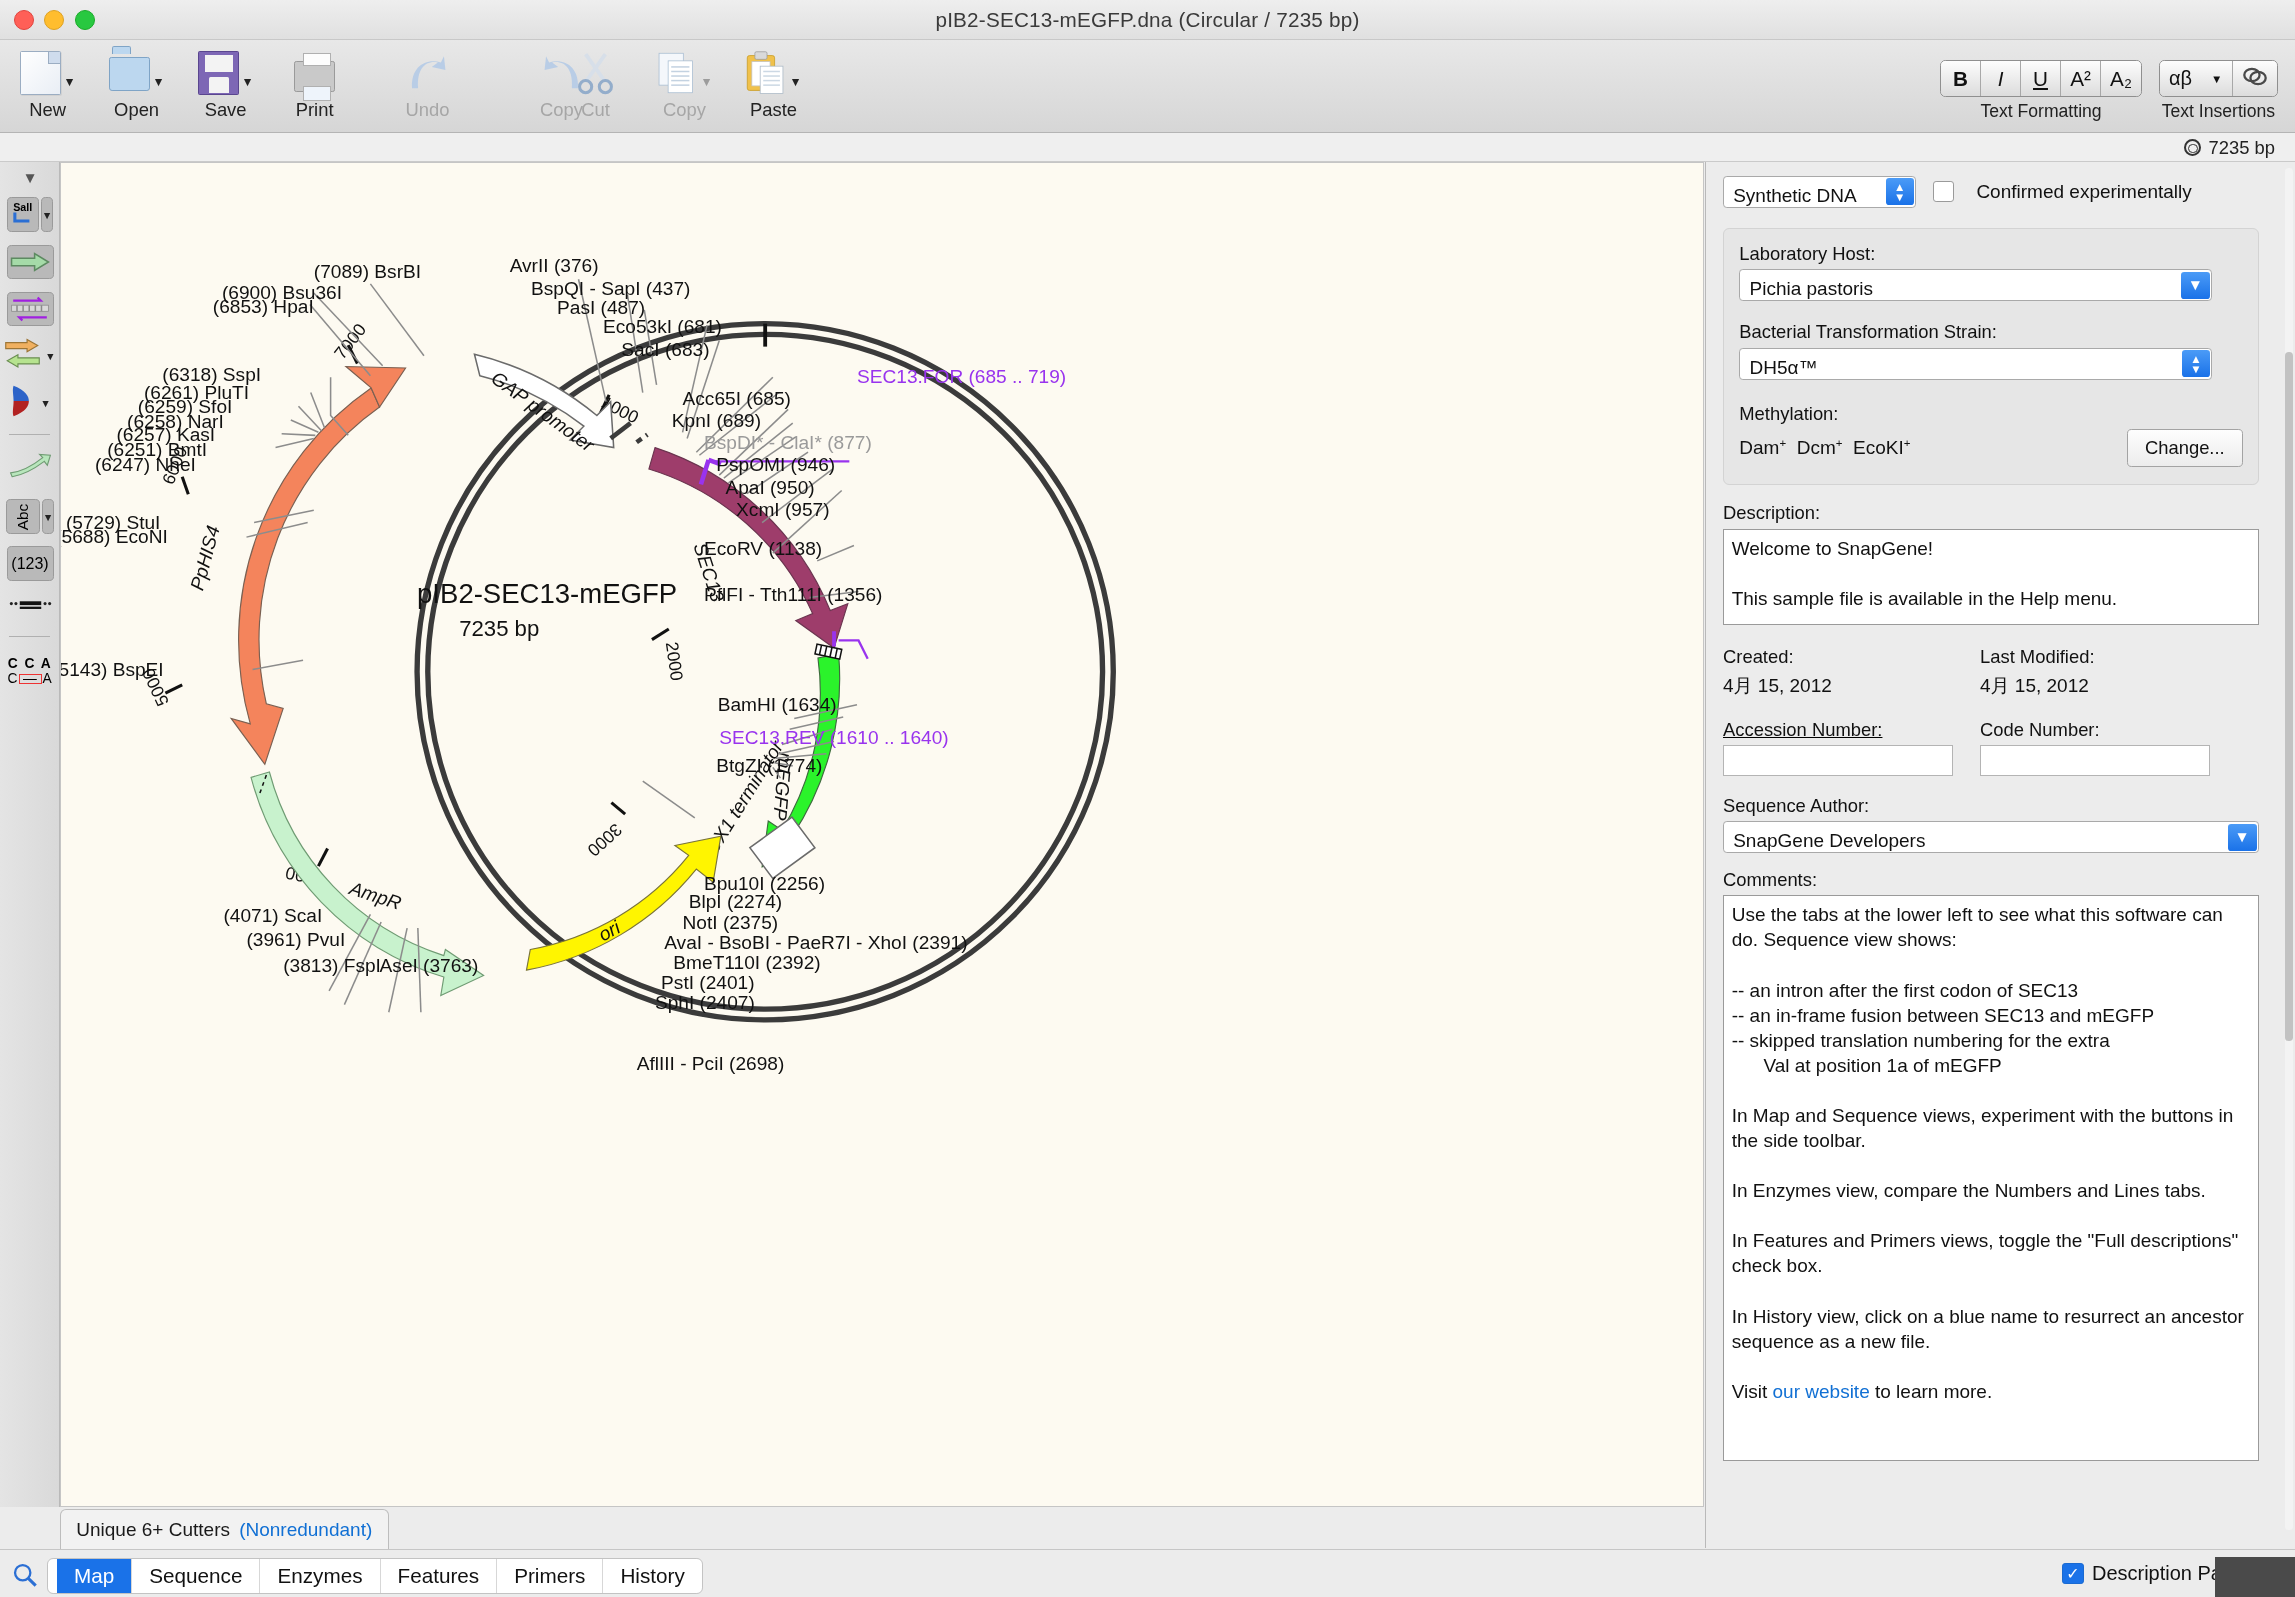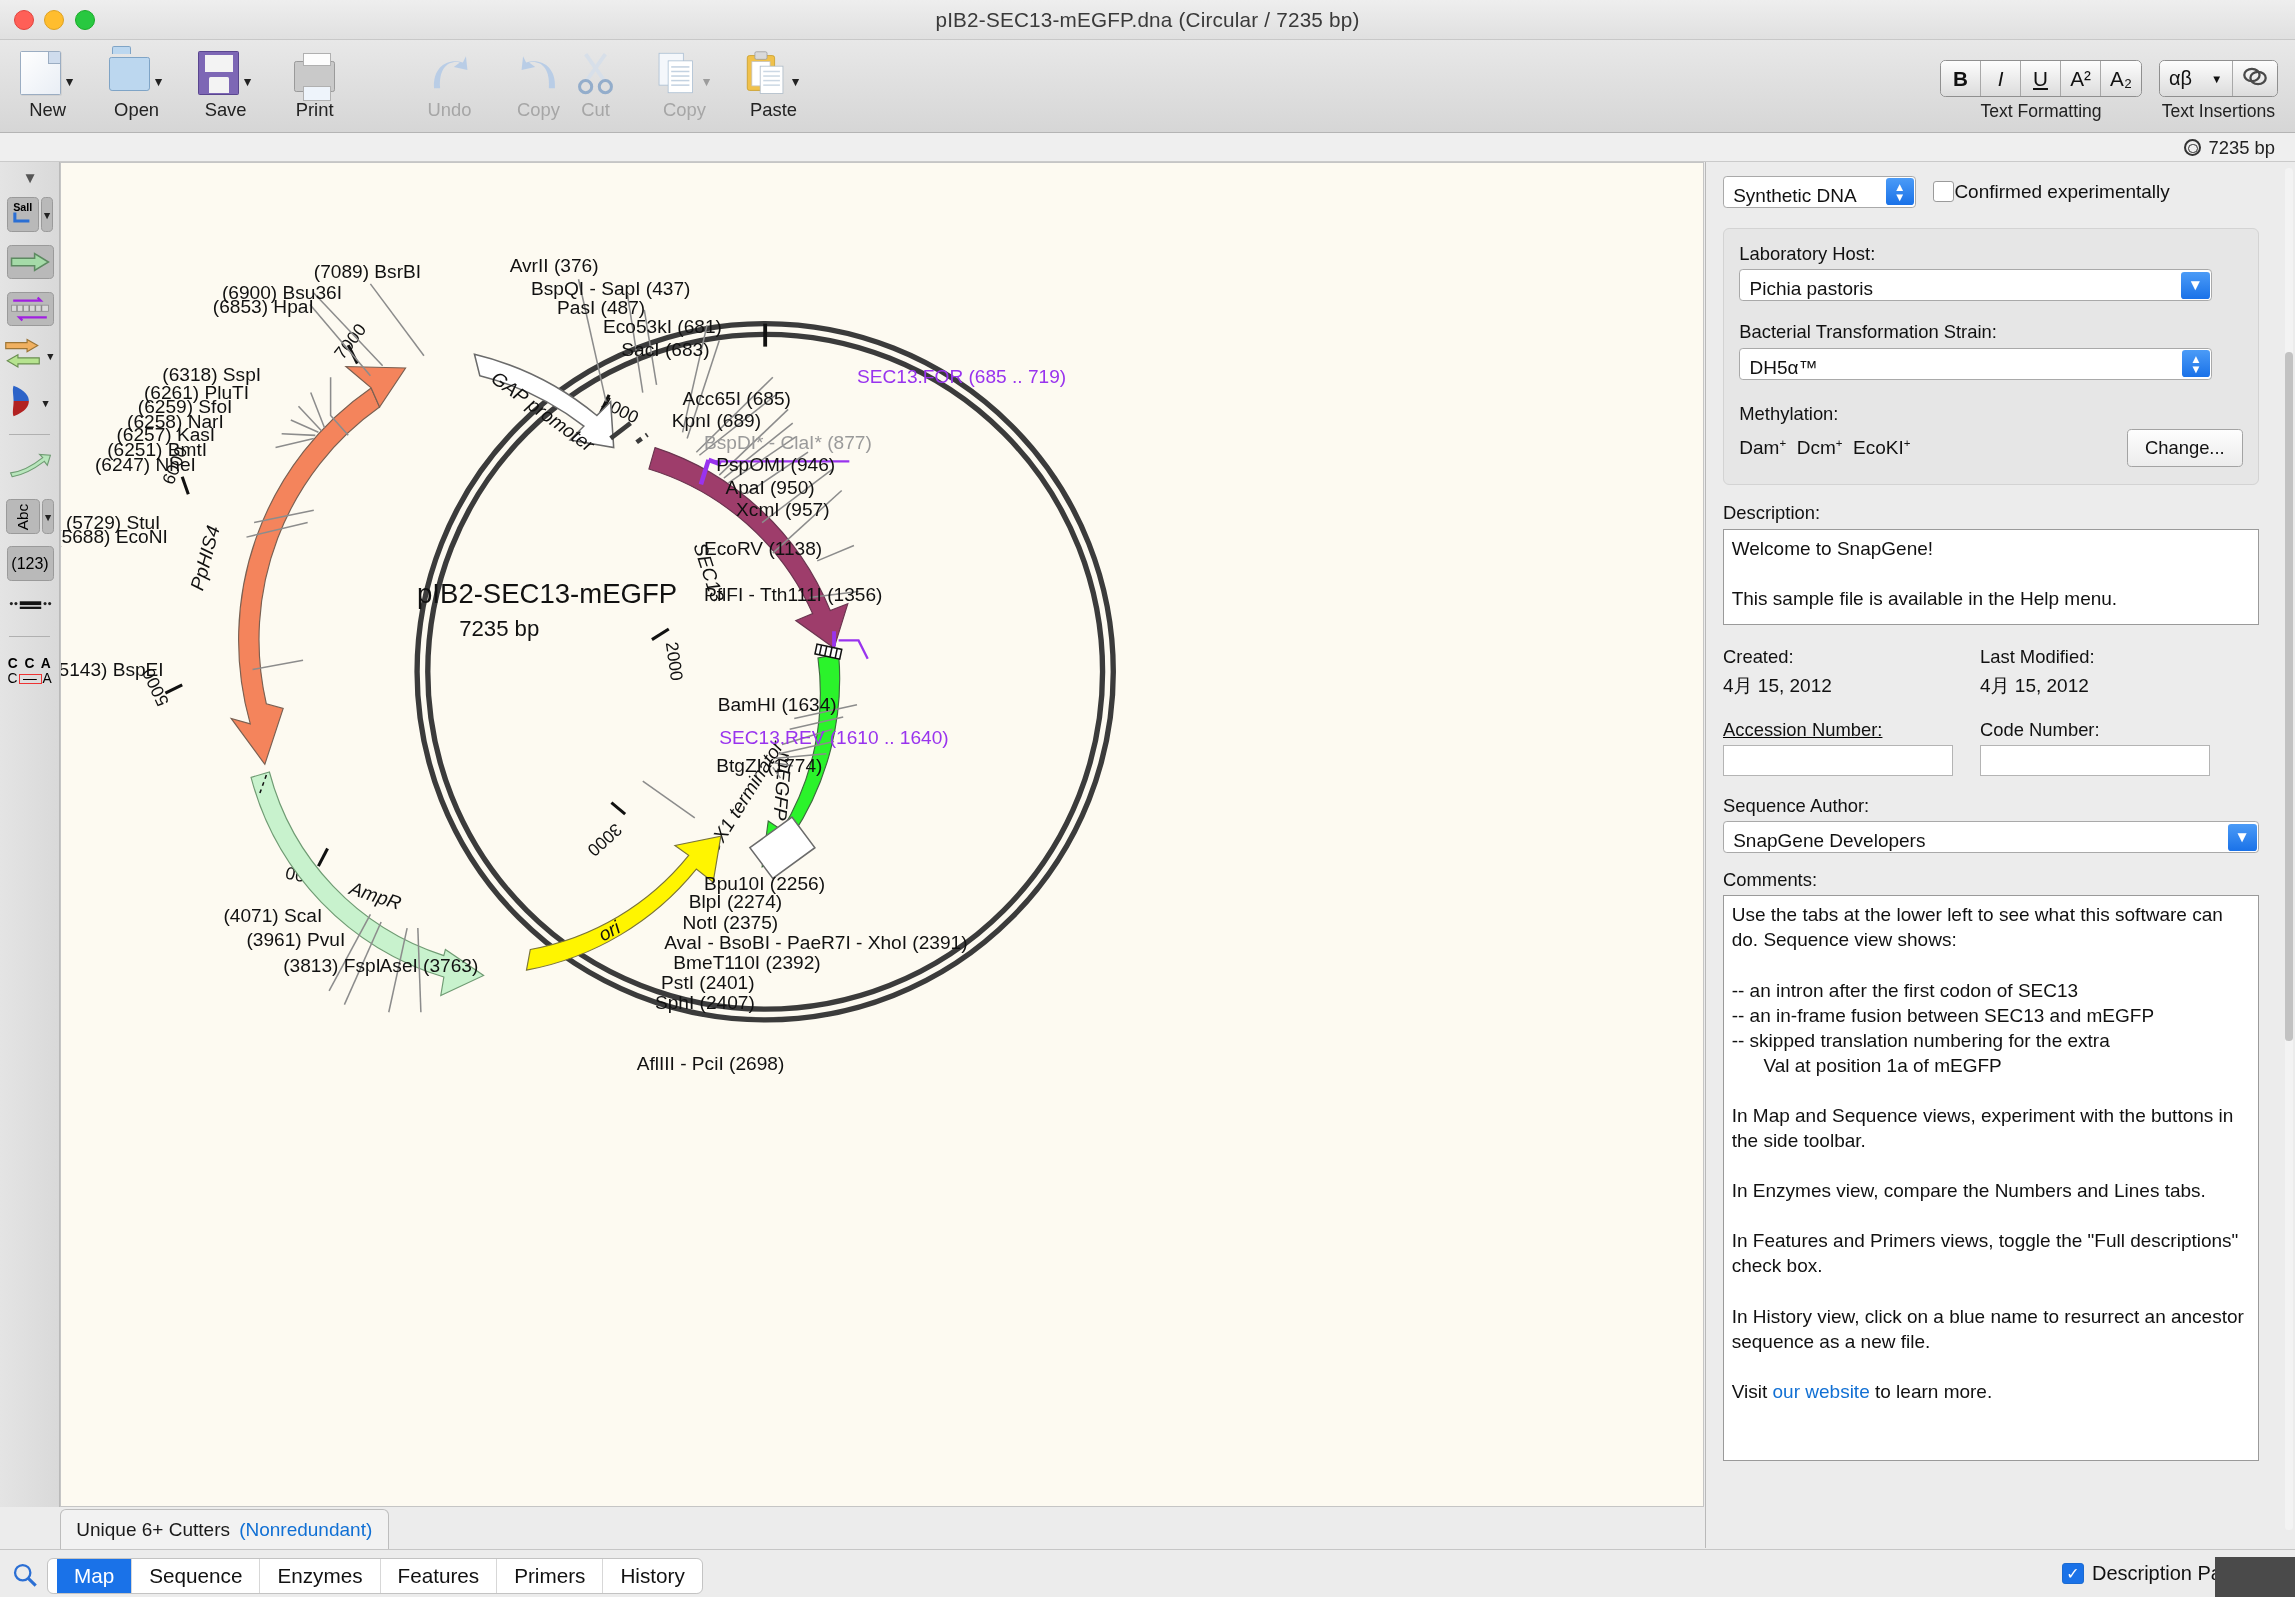--- a/index.html
+++ b/index.html
@@ -205,21 +205,21 @@
       </div>
 
       <div class="tb-item">
         <div class="tb-icon-row">
           <div class="ic ic-print"></div>
         </div>
         <div class="tb-label">Print</div>
       </div>
     </div>
 
-    <div class="tb-group" style="left:405px;">
+    <div class="tb-group" style="left:383px;gap:45px;">
 
       <div class="tb-item">
         <div class="tb-icon-row">
           <div class="ic-arc">
             <svg width="44" height="40" viewBox="0 0 58 52">
               <path d="M8 46 C6 18 26 6 46 12 L50 4 L52 22 L34 18 L42 12 C26 9 14 20 16 46 Z" fill="#b9cde6"></path>
             </svg>
           </div>
         </div>
         <div class="tb-label dim">Undo</div>
@@ -675,21 +675,21 @@
     <div class="rp-inner">
 
       <div class="row" style="gap:17px;">
         <div class="popup" style="width:193px;">
           <span>Synthetic DNA</span>
           <span class="stepper">
               <span>▲</span>
               <span>▼</span>
             </span>
         </div>
-        <div class="row" style="gap:0;">
+        <div class="row" style="gap:22px;">
           <span class="chk"></span>
           <span class="lbl">Confirmed experimentally</span>
         </div>
       </div>
 
       <div class="groupbox" style="margin-top:20px;">
         <div class="fieldlabel">Laboratory Host:</div>
         <div class="popup" style="width:473px;">
           <span>Pichia pastoris</span>
           <span class="chev">▼</span>

